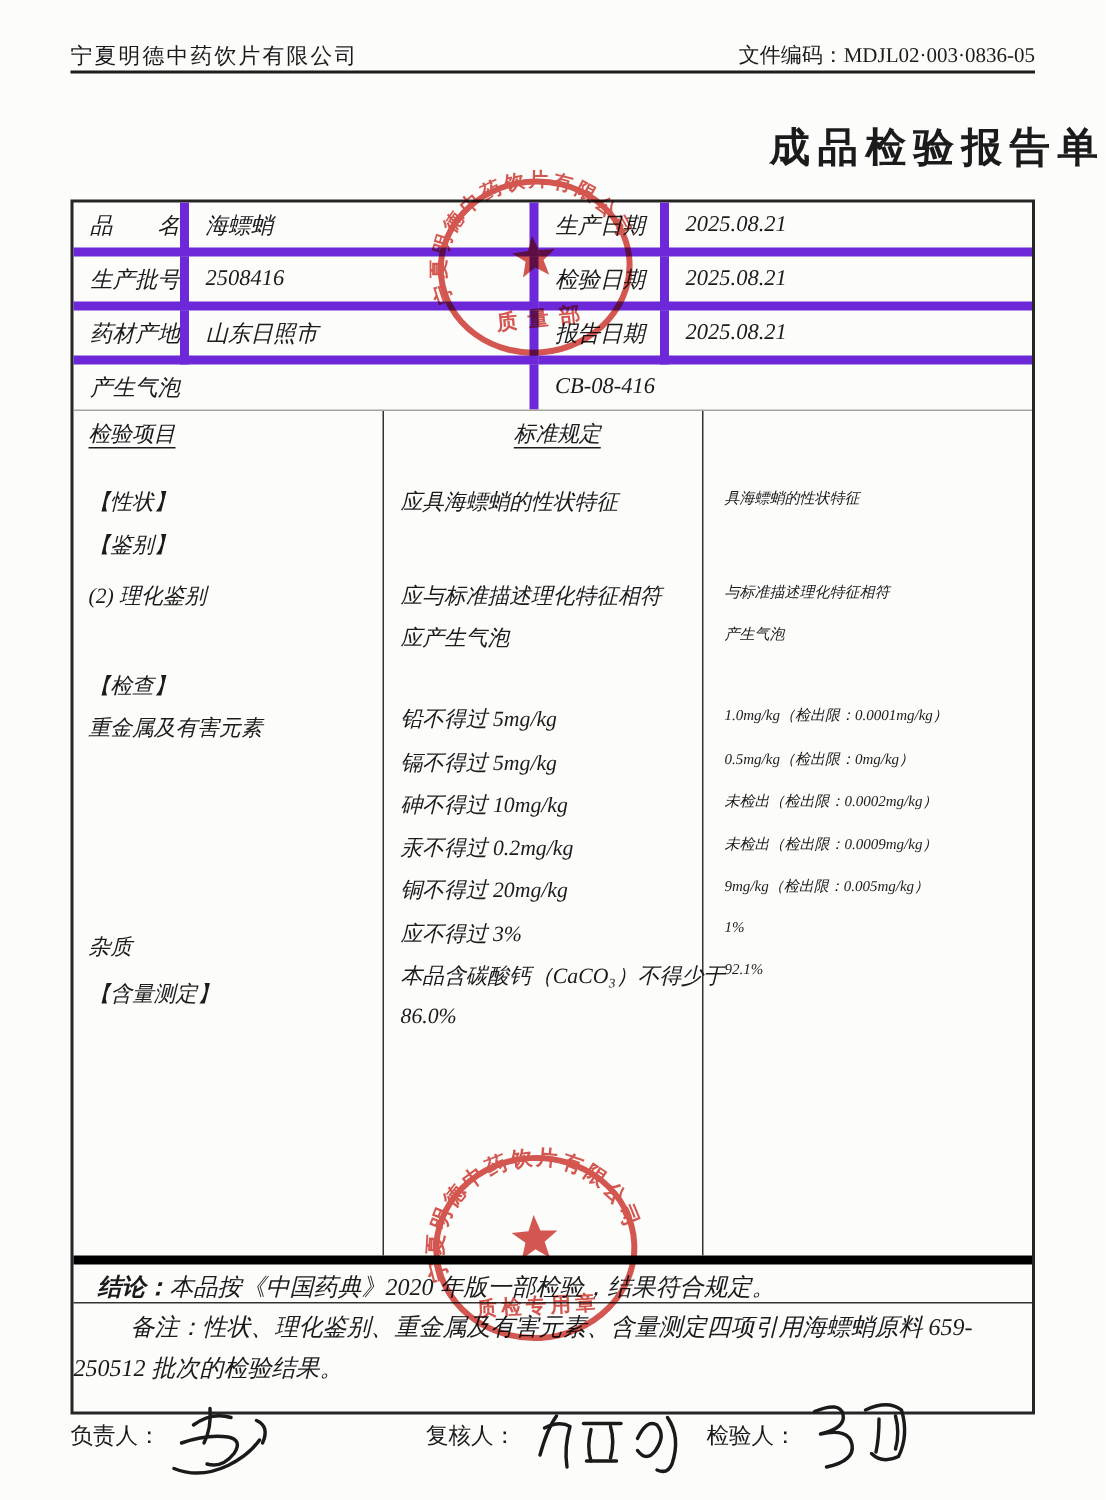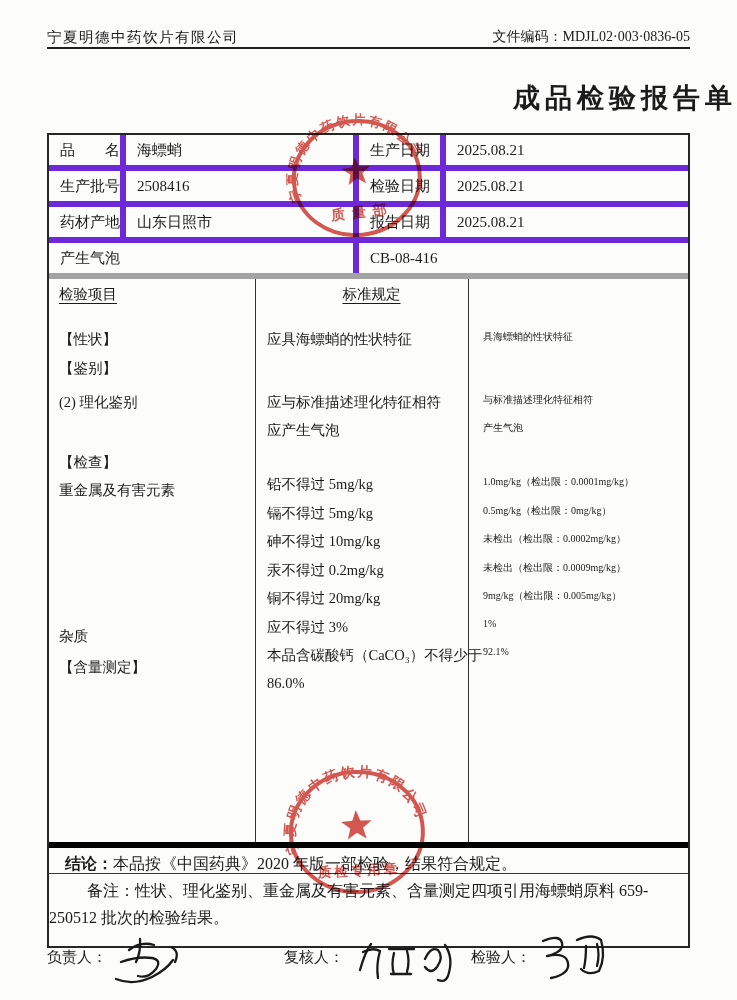--- a/index.html
+++ b/index.html
@@ -8,31 +8,31 @@
     background:#fcfcfb;color:#1b1b1b;
     font-family:"Liberation Serif","DejaVu Serif",serif;
   }
   .hdr-company{position:absolute;left:47px;top:28px;font-size:14.5px;letter-spacing:1.5px;}
   .hdr-code{position:absolute;right:47px;top:28px;font-size:14px;}
   .hdr-rule{position:absolute;left:47px;top:47px;width:643px;height:2px;background:#1e1e1e;}
   .title{position:absolute;left:0;top:80px;width:737px;text-align:right;
          font-size:27px;font-weight:bold;letter-spacing:5px;}
 
   .doc{position:absolute;left:47px;top:133px;width:643px;border:2px solid #262626;
-       box-sizing:border-box;background:transparent;}
+       box-sizing:border-box;background:transparent;font-style:italic;}
 
   table.info{border-collapse:collapse;width:100%;table-layout:fixed;font-size:15px;}
   table.info td{border:6px solid #6d28d9;height:30px;padding:0 0 0 11px;
                 overflow:hidden;white-space:nowrap;}
   table.info tr td:first-child{border-left:none;}
   table.info tr td:last-child{border-right:none;}
   table.info tr:first-child td{border-top:none;}
   table.info tr:last-child td{border-bottom:none;}
 
-  .inspect{position:relative;height:563px;border-top:6px solid #a3a3a3;font-size:14.5px;}
+  .inspect{position:relative;height:563px;border-top:1px solid #a3a3a3;font-size:14.5px;}
   .vline{position:absolute;top:0;bottom:0;width:1px;background:#333;}
   .vl1{left:206px;}.vl2{left:419px;}
   .irow{position:absolute;left:0;width:100%;height:22px;white-space:nowrap;}
   .cell{position:absolute;top:0;}
   .c1{left:10px;}
   .c2{left:218px;}
   .c3{left:434px;font-size:10px;}
   .h2{left:216px;width:213px;text-align:center;}
   .h3{left:429px;width:210px;text-align:center;}
   .colhead{text-decoration:underline;text-underline-offset:4px;}

